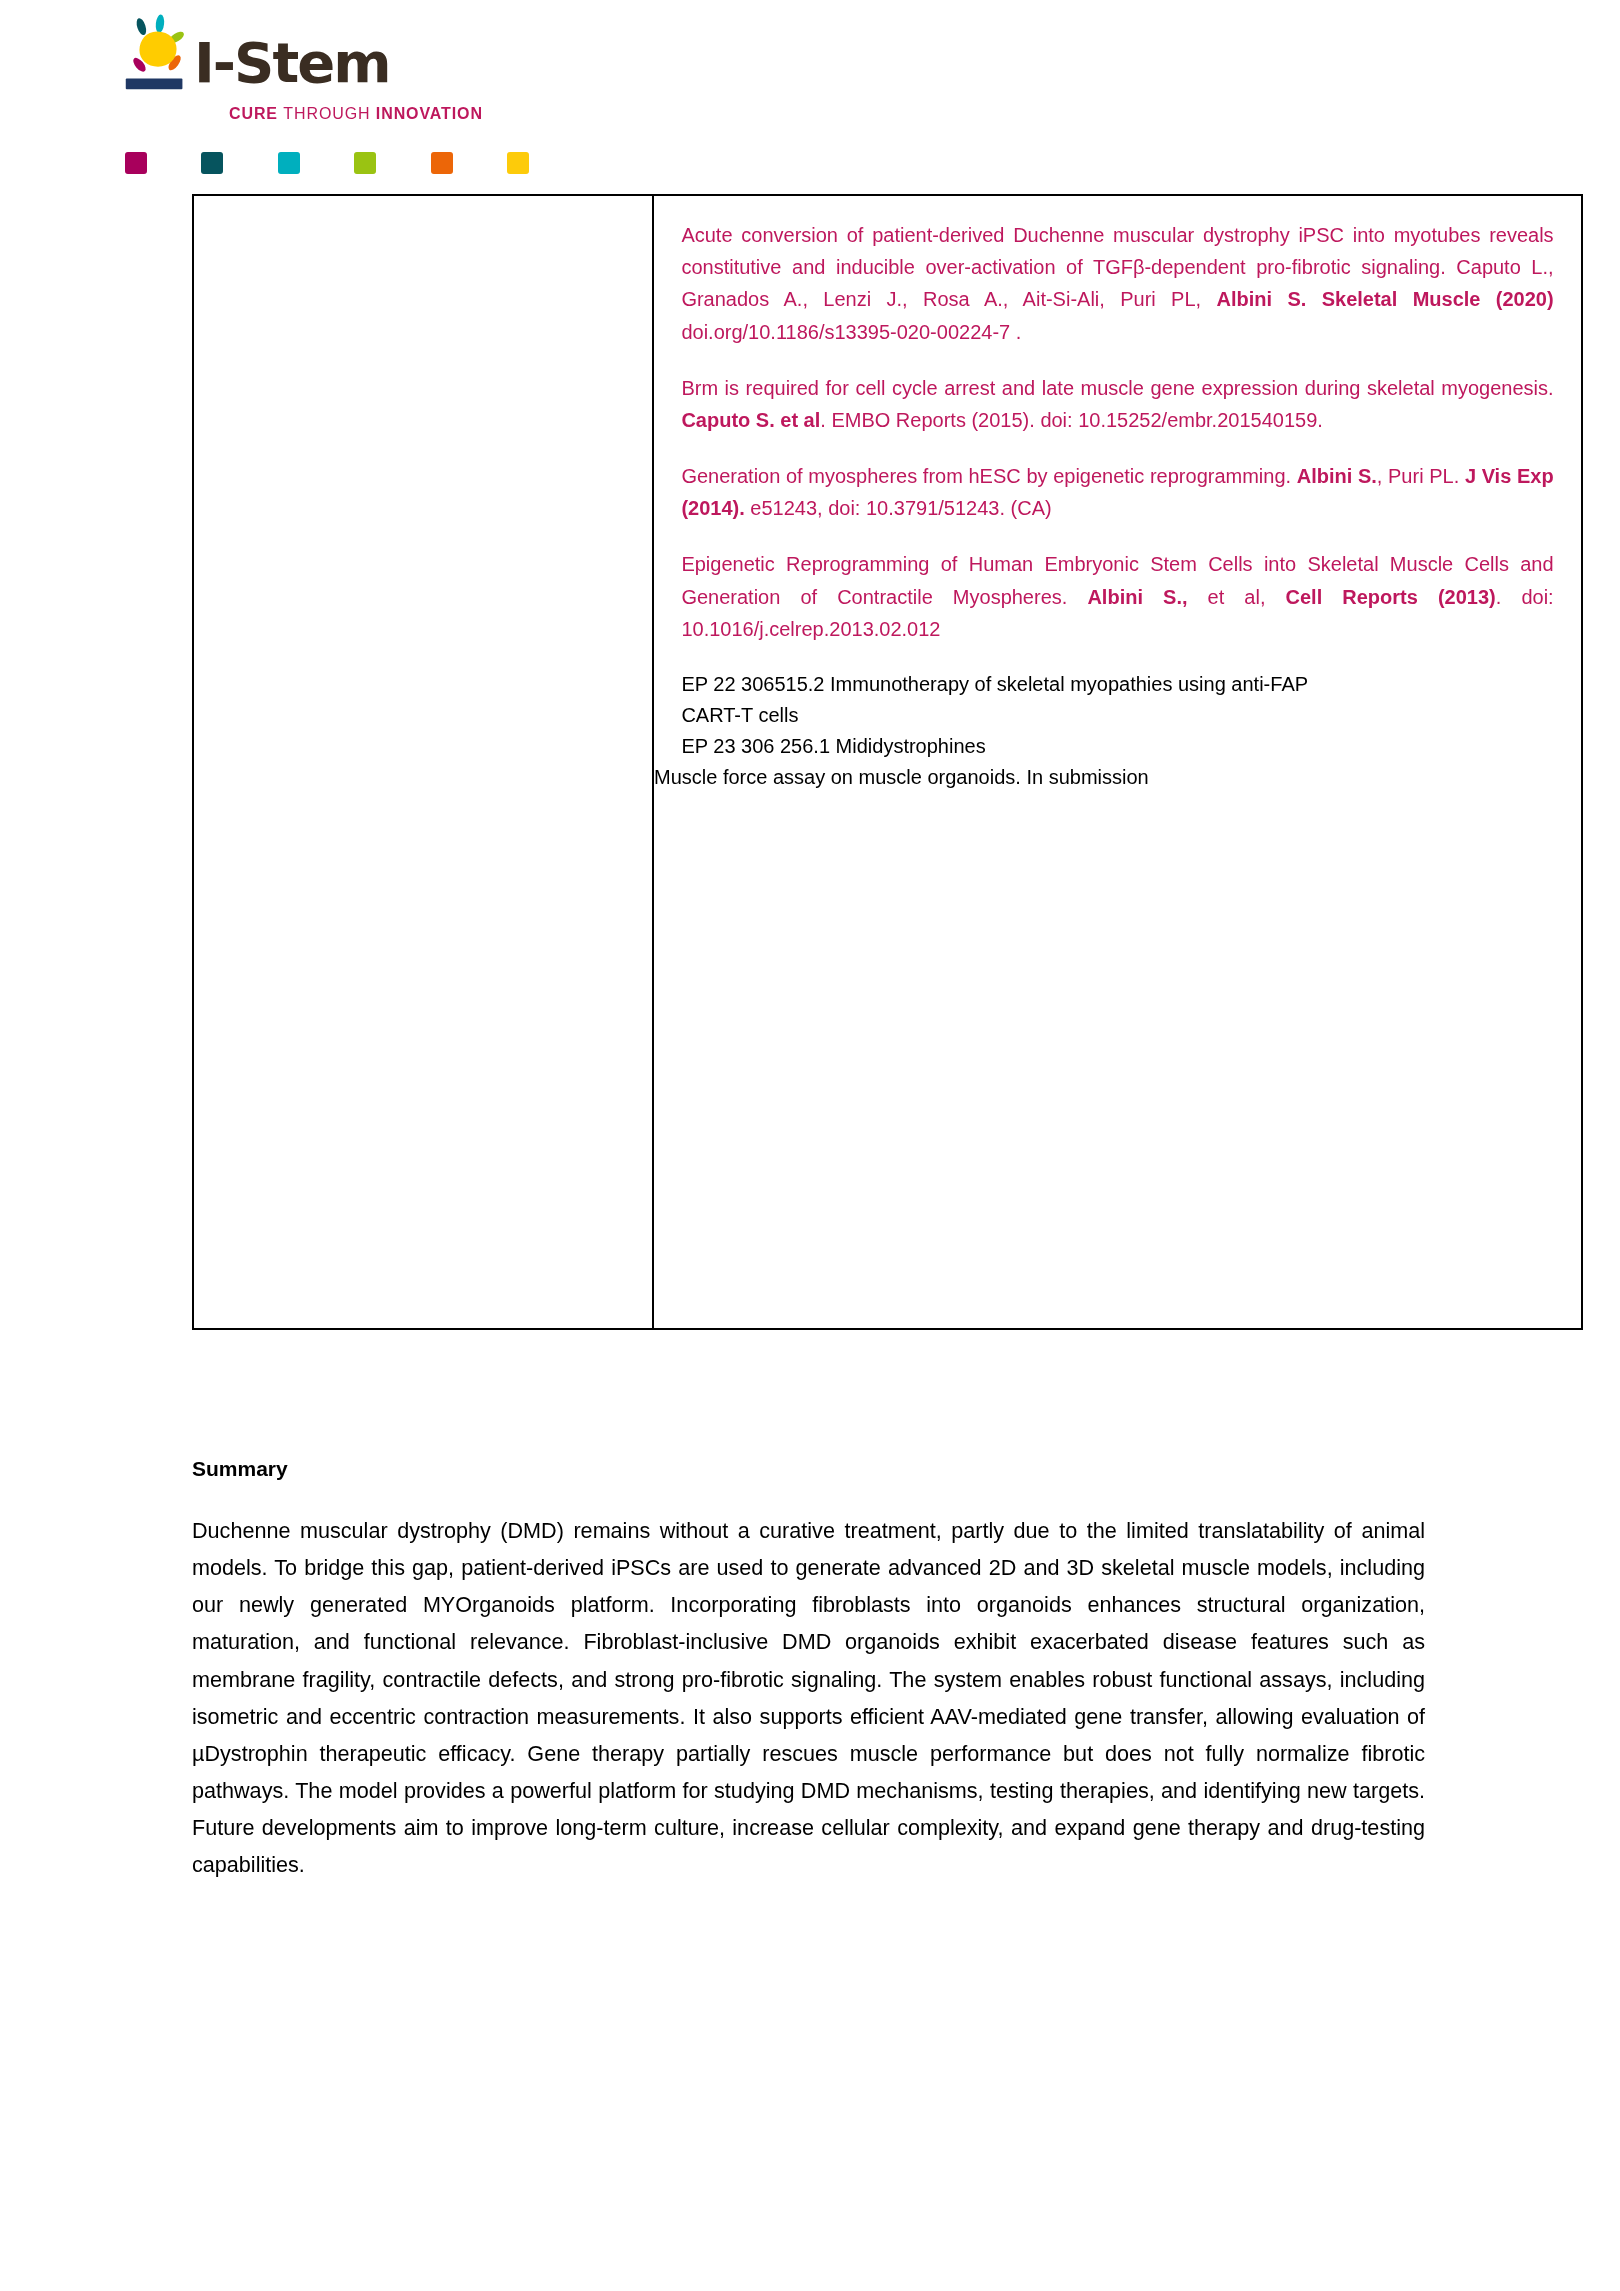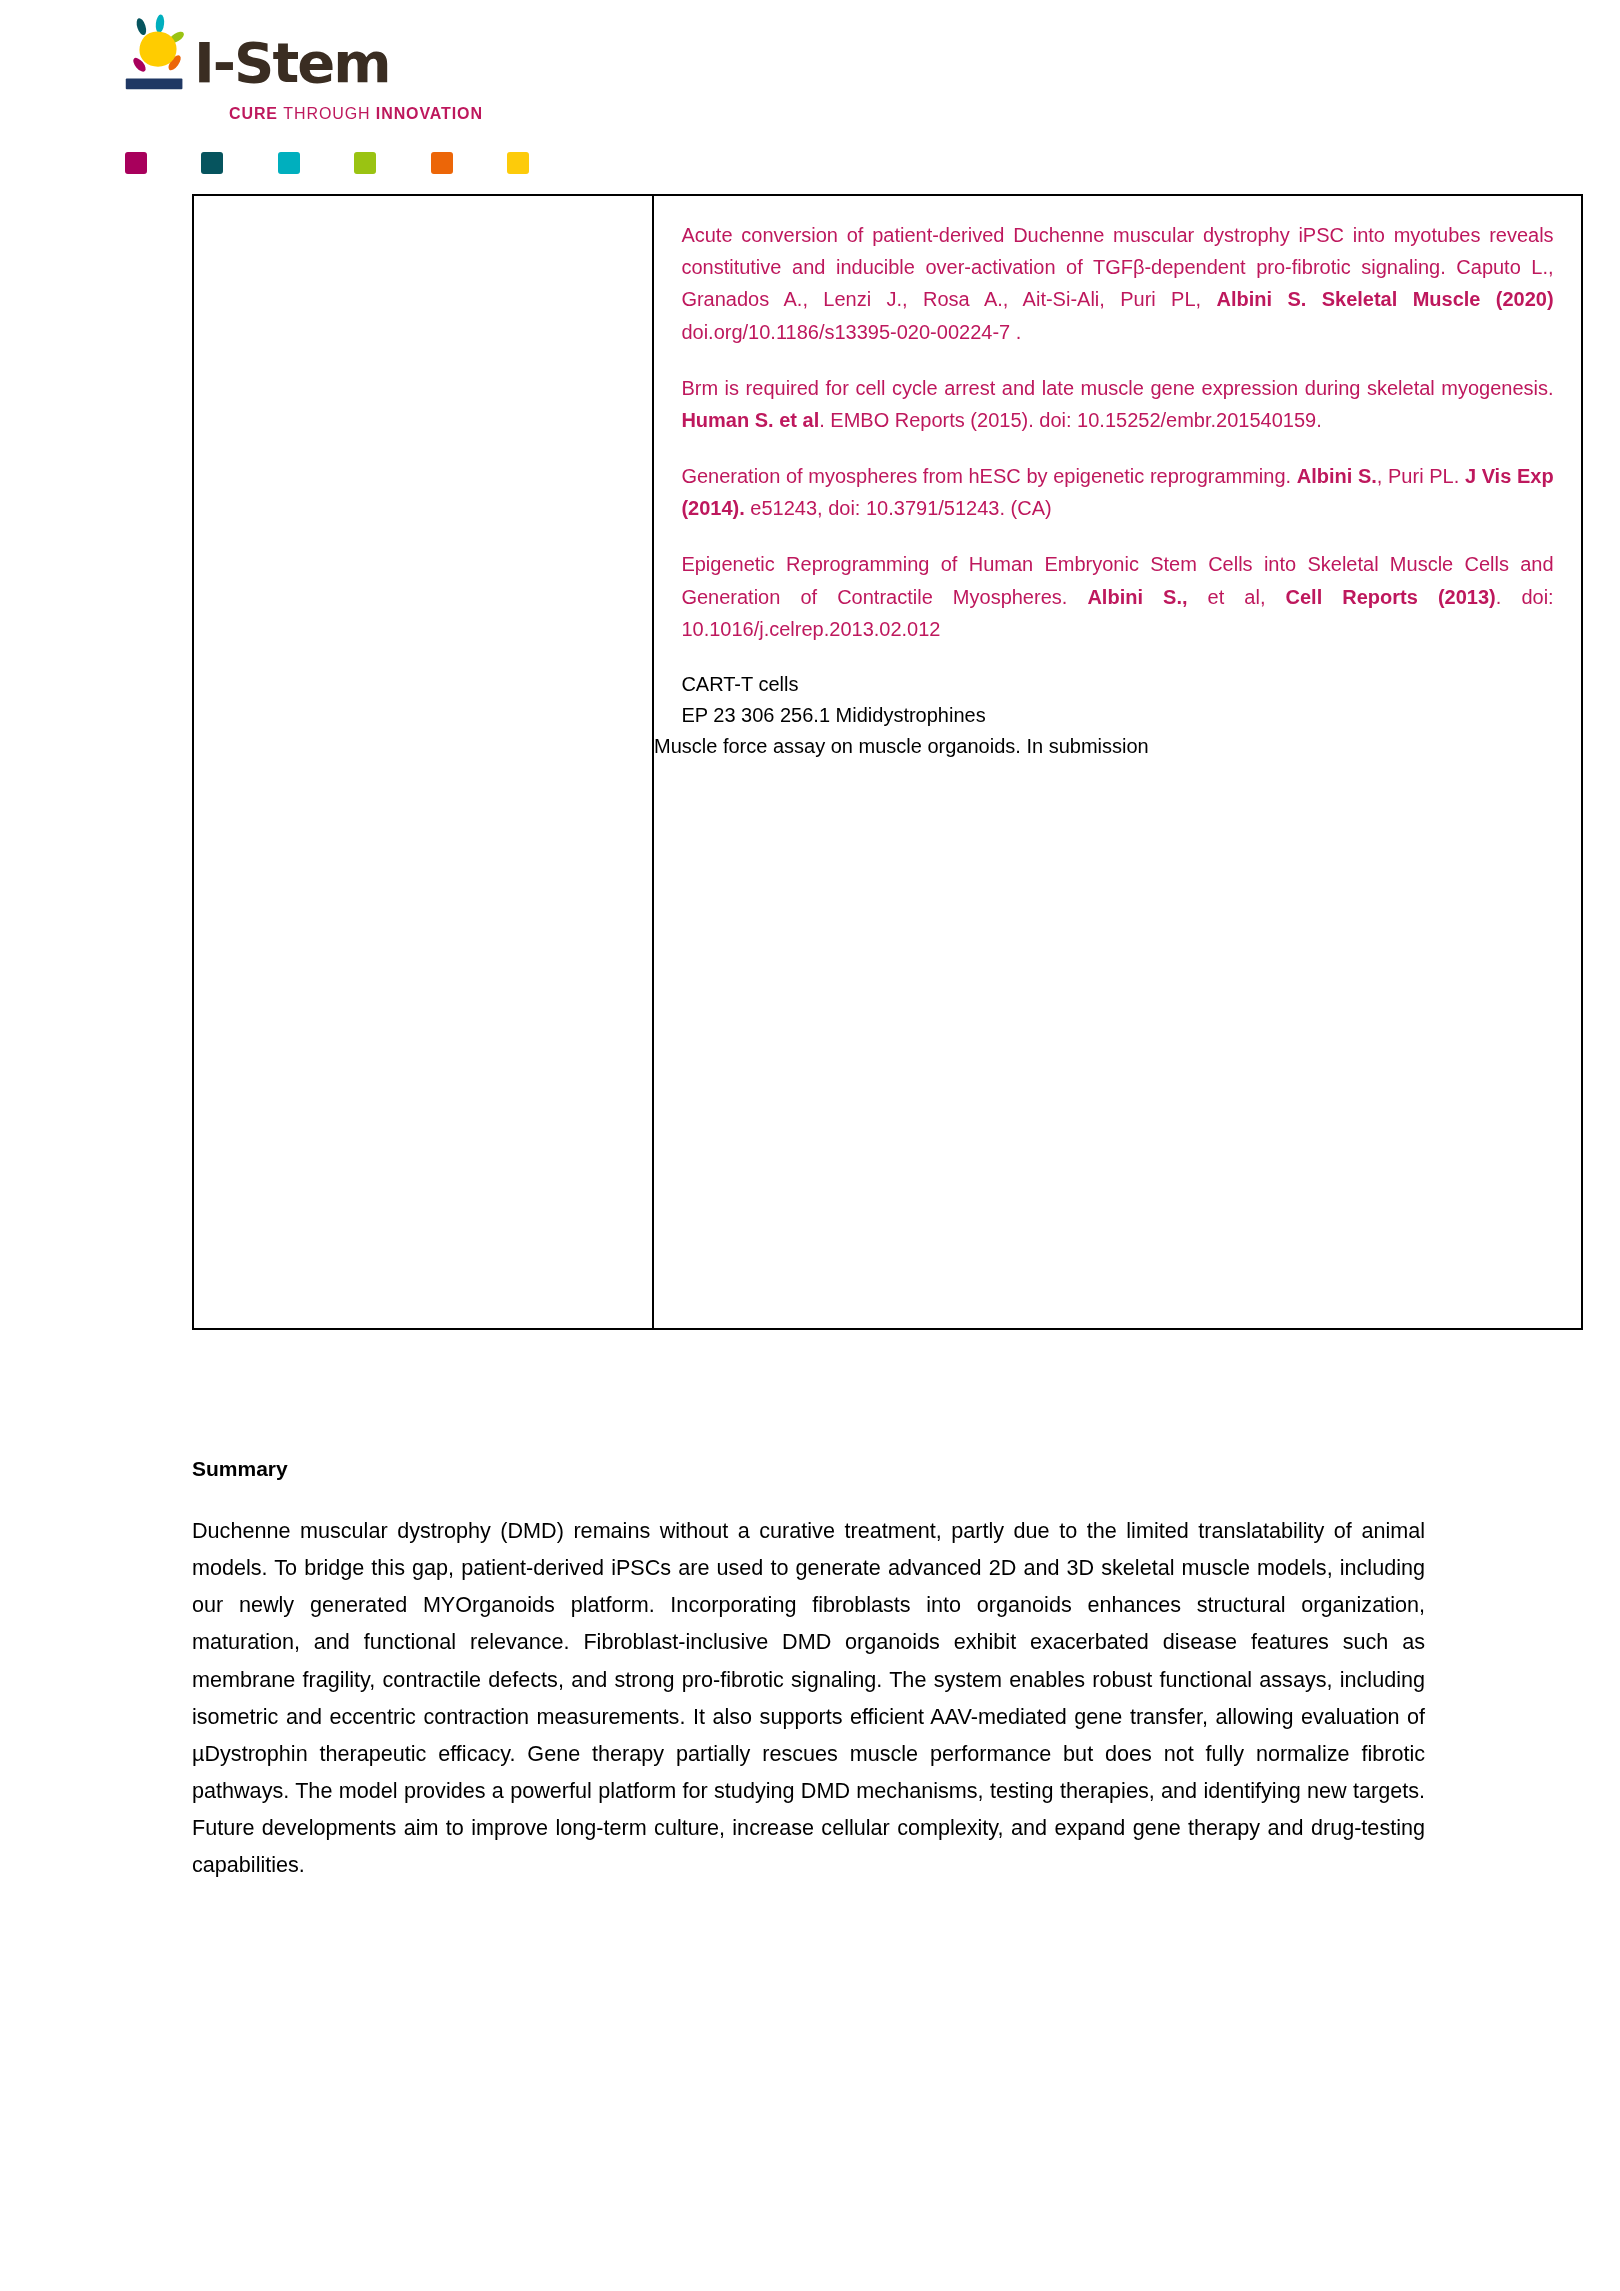--- a/index.html
+++ b/index.html
@@ -197,27 +197,28 @@
 
 <div class="pub-table">
   <div class="pub-table-inner">
 
     <div class="cell-left"></div>
 
     <div class="cell-right">
 
       <p class="ref"><span>Acute conversion of patient-derived Duchenne muscular dystrophy iPSC into myotubes reveals constitutive and inducible over-activation of TGFβ-dependent pro-fibrotic signaling. Caputo L., Granados A., Lenzi J., Rosa A., Ait-Si-Ali, Puri PL, </span><b>Albini S. Skeletal Muscle (2020)</b><span> doi.org/10.1186/s13395-020-00224-7 .</span></p>
 
-      <p class="ref"><span>Brm is required for cell cycle arrest and late muscle gene expression during skeletal myogenesis. </span><b>Human S. et al</b><span>. EMBO Reports (2015). doi: 10.15252/embr.201540159.</span></p>
+      <p class="ref"><span>Brm is required for cell cycle arrest and late muscle gene expression during skeletal myogenesis. </span><b>Caputo S. et al</b><span>. EMBO Reports (2015). doi: 10.15252/embr.201540159.</span></p>
 
       <p class="ref"><span>Generation of myospheres from hESC by epigenetic reprogramming. </span><b>Albini S.</b><span>, Puri PL. </span><b>J Vis Exp (2014).</b><span> e51243, doi: 10.3791/51243. (CA)</span></p>
 
       <p class="ref"><span>Epigenetic Reprogramming of Human Embryonic Stem Cells into Skeletal Muscle Cells and Generation of Contractile Myospheres. </span><b>Albini S.,</b><span> et al, </span><b>Cell Reports (2013)</b><span>. doi: 10.1016/j.celrep.2013.02.012</span></p>
 
 
+      <p class="patent-line justified">EP 22 306515.2 Immunotherapy of skeletal myopathies using anti-FAP</p>
       <p class="patent-line"> CART-T cells</p>
       <p class="patent-line">EP 23 306 256.1 Mididystrophines</p>
       <p class="patent-line outdent">Muscle force assay on muscle organoids. In submission</p>
 
     </div>
   </div>
 </div>
 
 <div class="summary-section">
   <h2 class="summary-title">Summary</h2>

